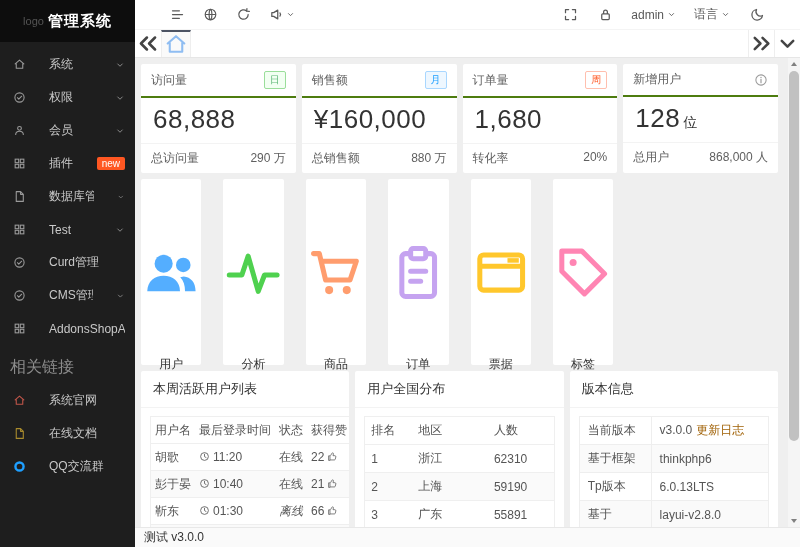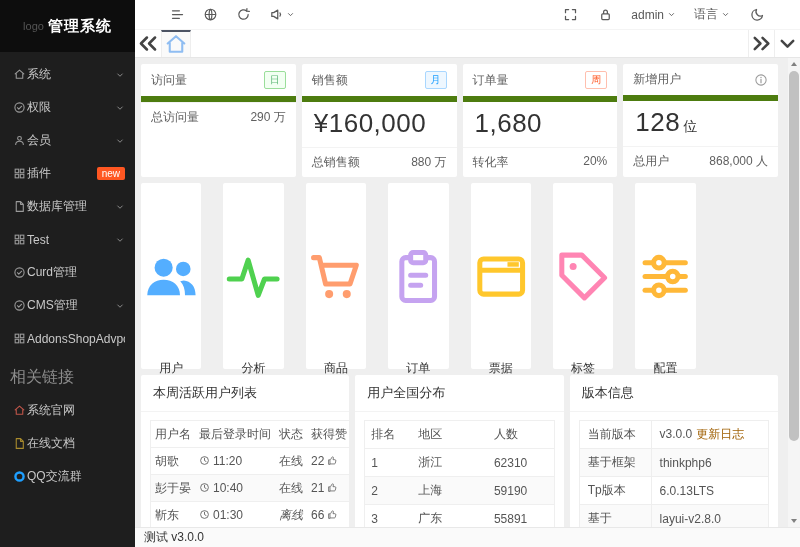--- a/index.html
+++ b/index.html
@@ -2,25 +2,25 @@
 <html><head>
 <meta charset="utf-8">
 <style>
   * { margin:0; padding:0; box-sizing:border-box; }
   html,body { width:800px; height:547px; overflow:hidden; }
   body { font-family:"Liberation Sans","DejaVu Sans",sans-serif; font-size:12px; color:#333; background:#f0f0f0; }
   .app { display:flex; width:800px; height:547px; }
 
   
   .sidebar { width:135px; background:#1e1e1e; color:#cfcfcf; flex-shrink:0; display:flex; flex-direction:column; }
-  .logo { height:52px; background:#0d0d0d; display:flex; align-items:center; justify-content:center; gap:4px; }
+  .logo { height:42px; background:#0d0d0d; display:flex; align-items:center; justify-content:center; gap:4px; }
   .logo .lp { color:#555; font-size:11px; }
   .logo .lt { color:#fff; font-size:15px; font-weight:bold; letter-spacing:1px; }
   .menu { padding-top:6px; }
-  .mi { height:33px; display:flex; align-items:center; gap:1px; padding:0 10px 0 13px; cursor:pointer; color:#c9c9c9; }
+  .mi { height:33px; display:flex; align-items:center; gap:23px; padding:0 10px 0 13px; cursor:pointer; color:#c9c9c9; }
   .mi .ic { width:13px; height:13px; color:#9a9a9a; flex-shrink:0; }
   .mi .lbl { white-space:nowrap; overflow:hidden; font-size:12px; }
   .mi .chev { margin-left:auto; width:10px; height:10px; color:#8a8a8a; }
   .mi .badge-new { margin-left:auto; background:#ff5722; color:#fff; font-size:10px; padding:1px 5px; border-radius:2px; }
   .sec-title { padding:12px 10px 6px 10px; color:#8c8c8c; font-size:16px; }
   .mi.link .ic { width:13px; height:13px; }
   .c-red { color:#c0564a !important; }
   .c-gold { color:#a98b2d !important; }
   .c-blue { color:#1E9FFF !important; }
 
@@ -37,21 +37,21 @@
   .tab-ctl svg { width:13px; height:13px; }
   .tab-home { width:30px; display:flex; align-items:center; justify-content:center; background:#fafafa; border-top:2px solid #4d5464; border-right:1px solid #eee; border-left:1px solid #eee; color:#8fbdf2; cursor:pointer; }
   .tab-home svg { width:14px; height:14px; }
   .tab-sp { flex:1; }
   .tab-ctl.bl { border-left:1px solid #eee; }
 
   
   .content { position:relative; flex:1; overflow:hidden; padding:6px 22px 0 6px; }
   .row-cards { display:grid; grid-template-columns:repeat(4,1fr); gap:6px; margin-bottom:6px; }
   .card { background:#fff; border-radius:2px; }
-  .card-hd { display:flex; align-items:center; justify-content:space-between; padding:7px 10px; border-bottom:6px solid #4d7c0f; color:#5f5f5f; }
+  .card-hd { display:flex; align-items:center; justify-content:space-between; padding:7px 10px; border-bottom:2px solid #4d7c0f; color:#5f5f5f; }
   .pill { font-size:10px; padding:1px 5px; border-radius:2px; border:1px solid transparent; }
   .pill.day { color:#5FB878; border-color:#9ade9a; background:#f2fff2; }
   .pill.month { color:#1E9FFF; border-color:#a9d7ff; background:#eef7ff; }
   .pill.week { color:#FF5722; border-color:#ffbfae; background:#fff; }
   .info-ic { width:14px; height:14px; color:#9a9a9a; }
   .card-val { padding:6px 12px 8px; font-size:26px; color:#333; letter-spacing:.5px; }
   .card-val .unit { font-size:14px; color:#333; margin-left:3px; }
   .card-ft { display:flex; justify-content:space-between; border-top:1px solid #f3f3f3; padding:6px 10px; color:#5f5f5f; }
 
   .row-short { display:grid; grid-template-columns:repeat(8,1fr); gap:22px; margin-bottom:6px; }
@@ -460,20 +460,21 @@
     </div>
 
     <div class="content">
 
       <div class="row-cards">
         <div class="card">
           <div class="card-hd">
               <span>访问量</span>
               <span class="pill day">日</span>
             </div>
+          <div class="card-val">68,888</div>
           <div class="card-ft">
               <span>总访问量</span>
               <span>290 万</span>
             </div>
         </div>
         <div class="card">
           <div class="card-hd">
               <span>销售额</span>
               <span class="pill month">月</span>
             </div>
@@ -523,23 +524,20 @@
               </svg></span><div class="lbl">商品</div></div>
         <div class="sc"><span class="ic" style="color:#c5a3f0"><svg>
                 <use href="#i-clipboard"></use>
               </svg></span><div class="lbl">订单</div></div>
         <div class="sc"><span class="ic" style="color:#ffc72c"><svg>
                 <use href="#i-window"></use>
               </svg></span><div class="lbl">票据</div></div>
         <div class="sc"><span class="ic" style="color:#ff85b3"><svg>
                 <use href="#i-tag"></use>
               </svg></span><div class="lbl">标签</div></div>
-        <div class="sc"><span class="ic" style="color:#ffb838"><svg>
-                <use href="#i-sliders"></use>
-              </svg></span><div class="lbl">配置</div></div>
       </div>
 
       <div class="row-panels">
 
         <div class="panel">
           <div class="panel-hd">本周活跃用户列表</div>
           <div class="panel-bd">
             <table class="t1">
               <thead>
                   <tr>

